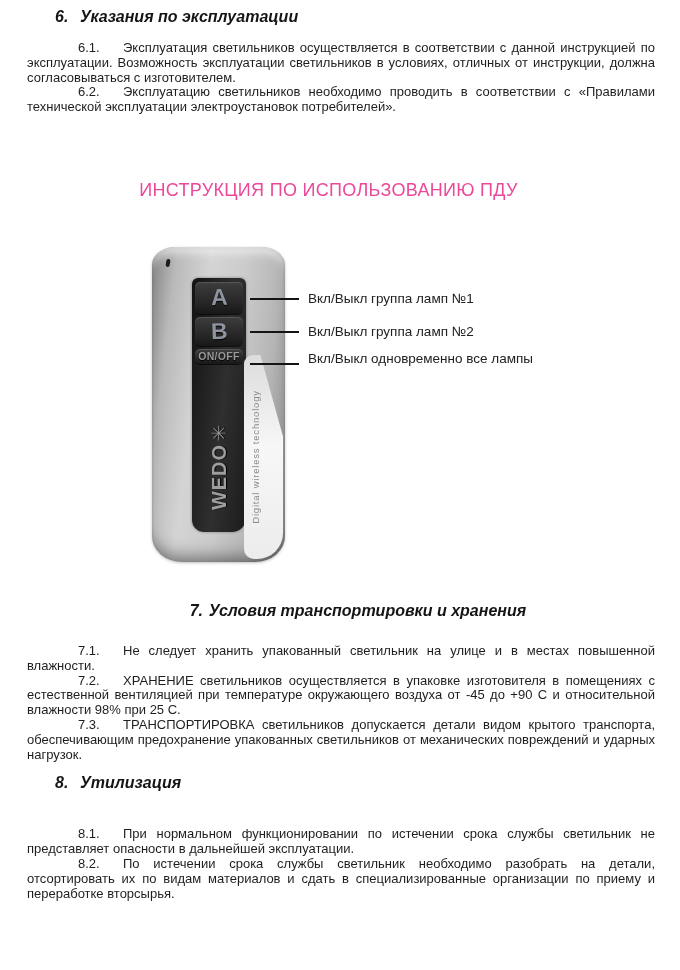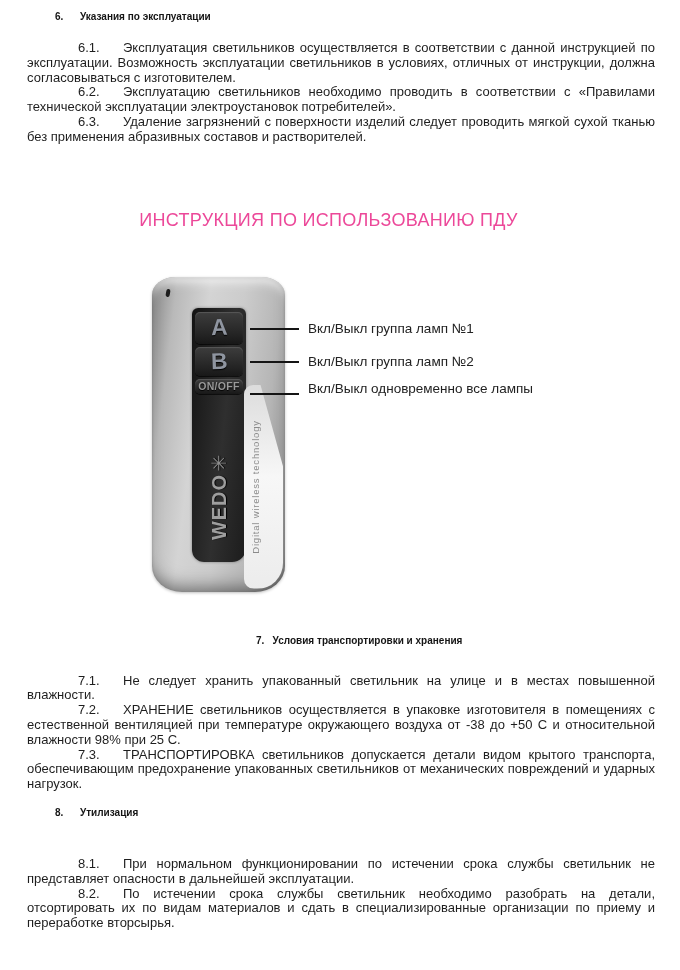--- a/index.html
+++ b/index.html
@@ -8,22 +8,23 @@
     width:680px; height:970px;
     box-sizing:border-box;
     padding:8px 25px 10px 27px;
     background:#ffffff;
     font-family:"Liberation Sans", sans-serif;
     color:#1b1b1b;
     overflow:hidden;
   }
   h2.sec {
     margin:0 0 16px 28px;
-    font-size:10px; line-height:17px; font-weight:bold;
+    font-size:16px; line-height:17px; font-weight:bold;
     color:#151515;
+    font-style:italic;
   }
   h2.sec .secnum { display:inline-block; width:25px; }
   h2.sec-7 { margin-top:30px; margin-bottom:25px;text-align:center; }
   h2.sec-8 { margin-top:12px;  margin-bottom:36px; }
   p.para {
     margin:0;
     font-size:13px; line-height:14.8px;
     text-align:justify;
     text-indent:51px;
     color:#1e1e1e;
@@ -112,21 +113,20 @@
 </style>
 </head>
 <body>
 
 <div class="page">
 
   <h2 class="sec"><span class="secnum">6.</span><span>Указания по эксплуатации</span></h2>
 
   <p class="para"><span class="pnum">6.1.</span><span>Эксплуатация светильников осуществляется в соответствии с данной инструкцией по эксплуатации. Возможность эксплуатации светильников в условиях, отличных от инструкции, должна согласовываться с изготовителем.</span></p>
   <p class="para"><span class="pnum">6.2.</span><span>Эксплуатацию светильников необходимо проводить в соответствии с «Правилами технической эксплуатации электроустановок потребителей».</span></p>
-  <p class="para"><span class="pnum">6.3.</span><span>Удаление загрязнений с поверхности изделий следует проводить мягкой сухой тканью без применения абразивных составов и растворителей.</span></p>
 
   <div class="pdu-heading">ИНСТРУКЦИЯ ПО ИСПОЛЬЗОВАНИЮ ПДУ</div>
 
   <div class="figure">
     <div class="remote">
       <div class="remote-body"></div>
       <div class="led"></div>
       <div class="panel">
         <div class="rbtn rbtn-a">
             <span class="btn-letter">A</span>
@@ -151,21 +151,21 @@
     <div class="callout-line cl-2"></div>
     <div class="callout-line cl-3"></div>
     <div class="callout-label lb-1">Вкл/Выкл группа ламп №1</div>
     <div class="callout-label lb-2">Вкл/Выкл группа ламп №2</div>
     <div class="callout-label lb-3">Вкл/Выкл одновременно все лампы</div>
   </div>
 
   <h2 class="sec sec-7"><span class="secnum">7.</span><span>Условия транспортировки и хранения</span></h2>
 
   <p class="para"><span class="pnum">7.1.</span><span>Не следует хранить упакованный светильник на улице и в местах повышенной влажности.</span></p>
-  <p class="para"><span class="pnum">7.2.</span><span>ХРАНЕНИЕ светильников осуществляется в упаковке изготовителя в помещениях с естественной вентиляцией при температуре окружающего воздуха от -38 до +50 С и относительной влажности 98% при 25 С.</span></p>
+  <p class="para"><span class="pnum">7.2.</span><span>ХРАНЕНИЕ светильников осуществляется в упаковке изготовителя в помещениях с естественной вентиляцией при температуре окружающего воздуха от -45 до +90 С и относительной влажности 98% при 25 С.</span></p>
   <p class="para"><span class="pnum">7.3.</span><span>ТРАНСПОРТИРОВКА светильников допускается детали видом крытого транспорта, обеспечивающим предохранение упакованных светильников от механических повреждений и ударных нагрузок.</span></p>
 
   <h2 class="sec sec-8"><span class="secnum">8.</span><span>Утилизация</span></h2>
 
   <p class="para"><span class="pnum">8.1.</span><span>При нормальном функционировании по истечении срока службы светильник не представляет опасности в дальнейшей эксплуатации.</span></p>
   <p class="para"><span class="pnum">8.2.</span><span>По истечении срока службы светильник необходимо разобрать на детали, отсортировать их по видам материалов и сдать в специализированные организации по приему и переработке вторсырья.</span></p>
 
 </div>
 
 </body></html>

